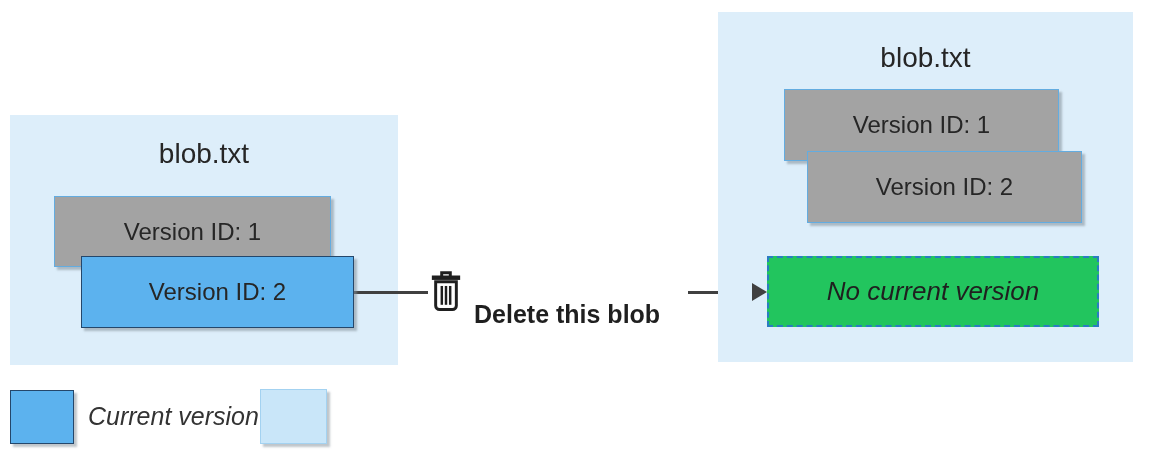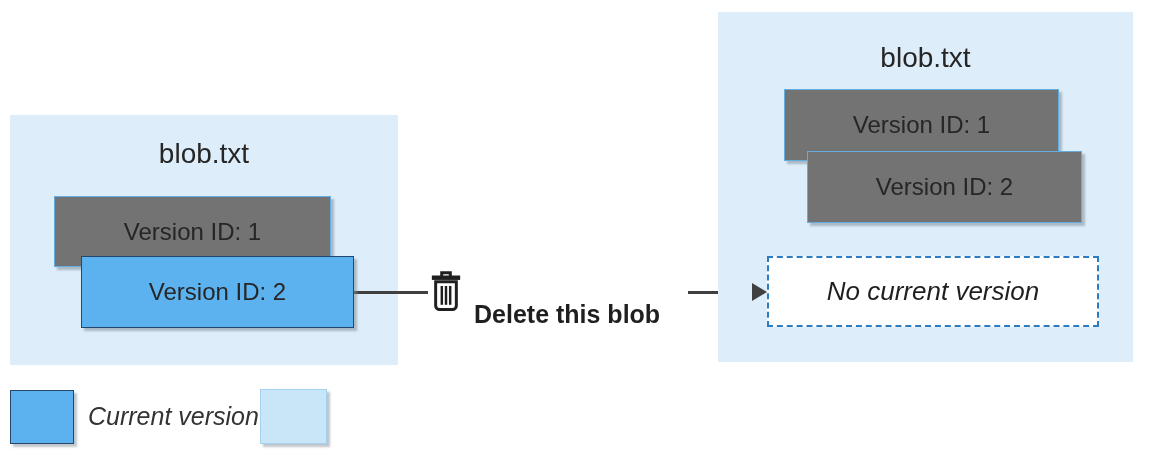--- a/index.html
+++ b/index.html
@@ -30,35 +30,35 @@
   .version-box {
     position: absolute;
     display: flex;
     align-items: center;
     justify-content: center;
     font-size: 24px;
     color: #262626;
     box-shadow: 3px 3px 2px rgba(130, 142, 152, 0.55);
   }
   .version-previous {
-    background: #737373;
+    background: #a3a3a3;
     border: 1.5px solid #63ace0;
   }
   .version-current {
     background: #5cb2ee;
     border: 1.5px solid #24476b;
   }
   .lv1 { left: 44px; top: 81px;  width: 275px; height: 69px; z-index: 1; }
   .lv2 { left: 71px; top: 141px; width: 271px; height: 70px; z-index: 2; }
   .rv1 { left: 66px; top: 77px;  width: 273px; height: 70px; z-index: 1; }
   .rv2 { left: 89px; top: 139px; width: 273px; height: 70px; z-index: 2; }
   .no-current-box {
     position: absolute;
     left: 49px; top: 244px; width: 328px; height: 67px;
-    background: #ffffff;
+    background: #22c55e;
     border: 2px dashed #2b7cc2;
     display: flex;
     align-items: center;
     justify-content: center;
     font-size: 26px;
     font-style: italic;
     color: #1f1f1f;
     z-index: 3;
   }
   .connector-line {

